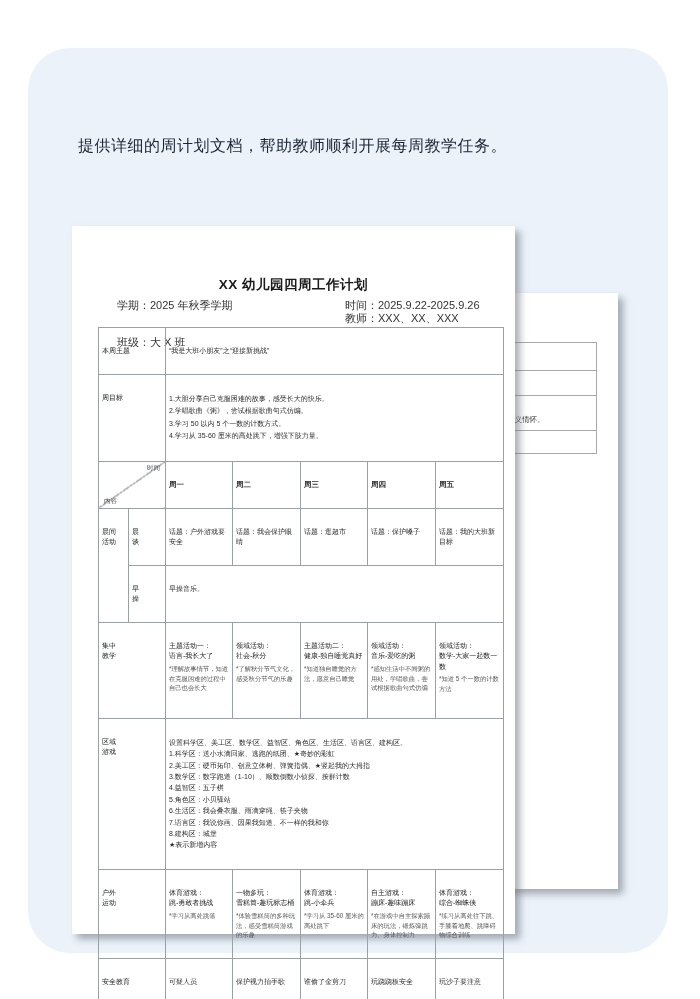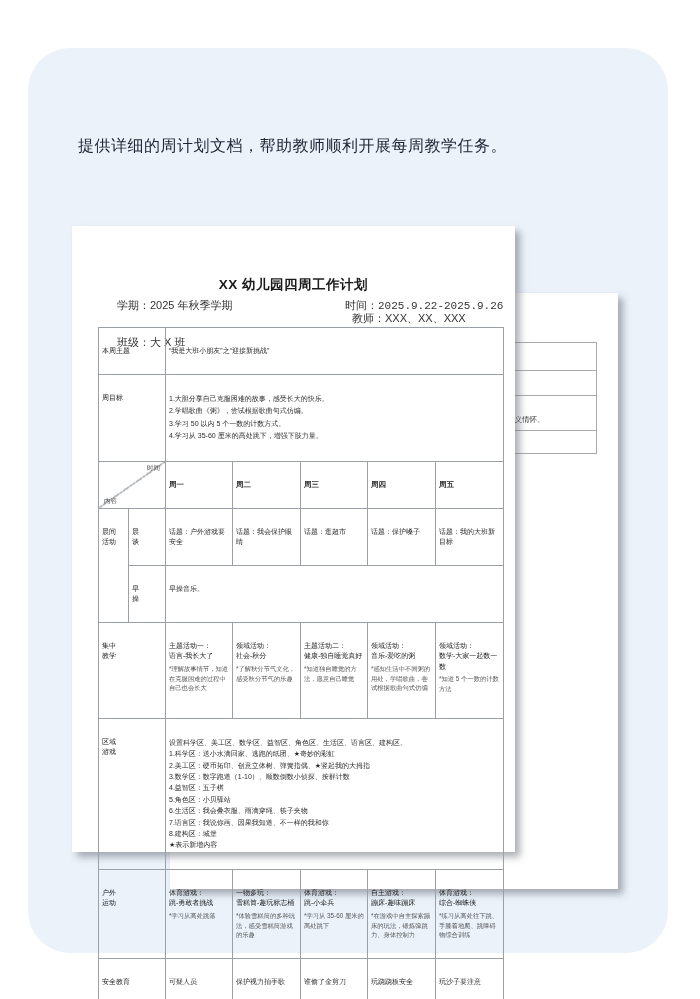--- a/index.html
+++ b/index.html
@@ -16,41 +16,41 @@
     position:absolute;left:62px;top:114px;width:580px;
     font-size:16px;line-height:31px;color:#1C2533;
     text-indent:16px;letter-spacing:0.5px;
   }
   .page{position:absolute;background:#ffffff;}
   .page-back{
     left:170px;top:293px;width:448px;height:596px;z-index:1;
     box-shadow:5px 5px 7px rgba(105,110,120,0.55);
   }
   .page-front{
-    left:72px;top:226px;width:443px;height:626px;z-index:2;
+    left:72px;top:226px;width:443px;height:708px;z-index:2;
     box-shadow:5px 5px 7px rgba(105,110,120,0.55);
   }
   
   .p2-box{position:absolute;left:0;width:427px;border:1px solid #a9a9a9;box-sizing:border-box;}
   .p2-b1{top:49px;height:29px;}
   .p2-b2{top:77px;height:26px;}
   .p2-b3{top:102px;height:36px;}
   .p2-b4{top:137px;height:24px;}
   .p2-text{position:absolute;left:337px;top:122px;font-size:7.5px;color:#333;}
   
   .doc-title{
     position:absolute;top:50px;left:0;width:100%;text-align:center;
     font-size:13.5px;font-weight:bold;color:#1a1a1a;letter-spacing:0.5px;
   }
   .meta{position:absolute;top:72px;left:0;width:100%;height:28px;font-size:11px;color:#333;}
   .meta span{position:absolute;white-space:nowrap;}
   .m-semester{left:45px;top:0;}
-  .m-time{left:273px;top:0;font-family:Liberation Mono, monospace;}
+  .m-time{left:273px;top:0;}
   .m-class{left:45px;top:13px;margin-top:24px;}
-  .m-teachers{left:280px;top:13px;}
+  .m-teachers{left:273px;top:13px;}
   
   table.plan{
     position:absolute;left:26px;top:101px;width:405px;
     border-collapse:collapse;table-layout:fixed;
     font-size:7px;color:#2b2b2b;
   }
   table.plan td{
     border:1px solid #9aa0a6;padding:18px 3px;vertical-align:top;
     text-align:left;box-sizing:border-box;overflow:hidden;
   }

